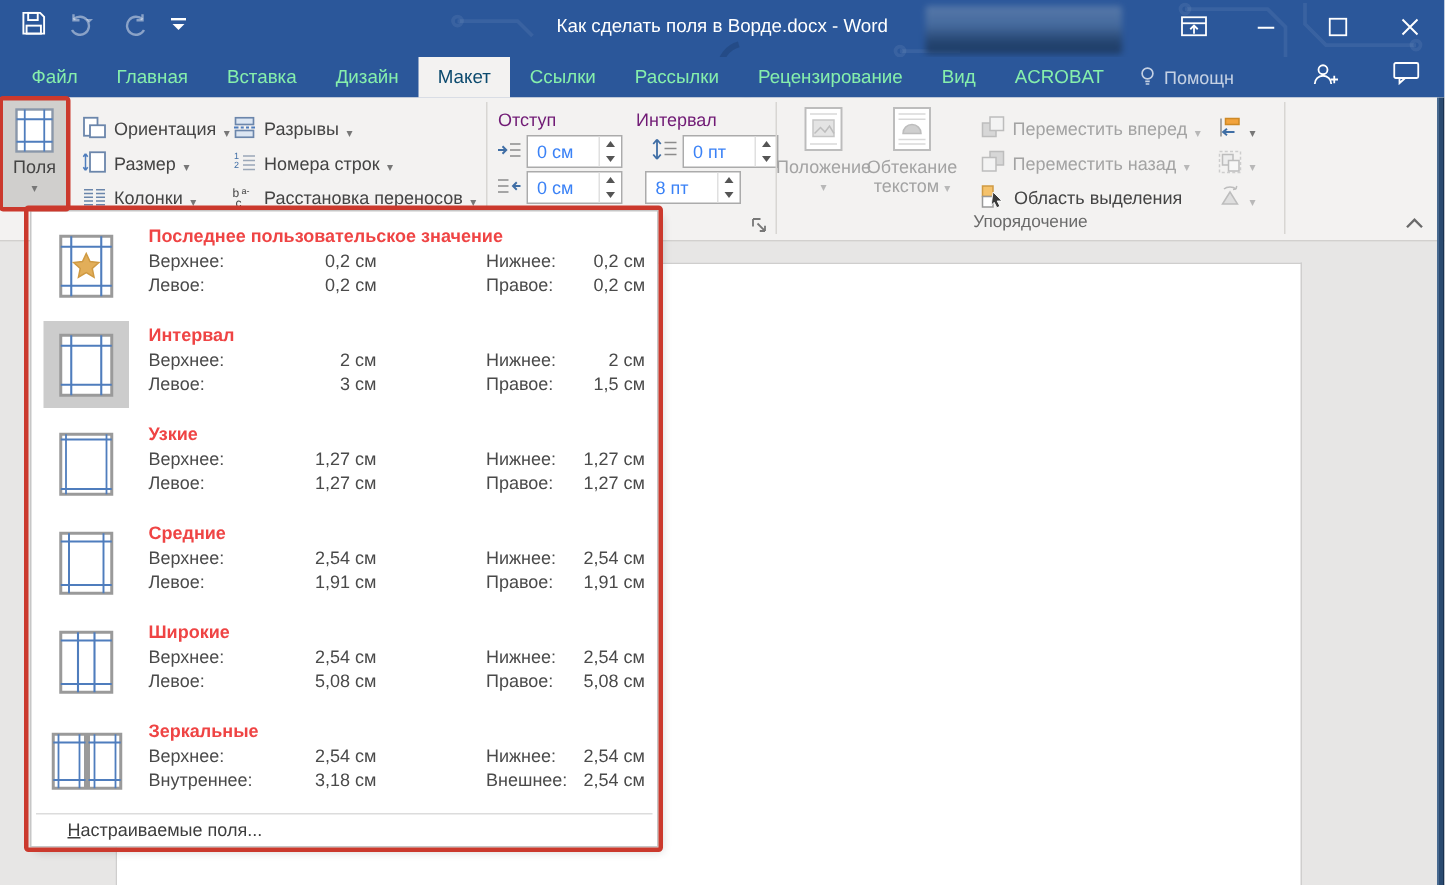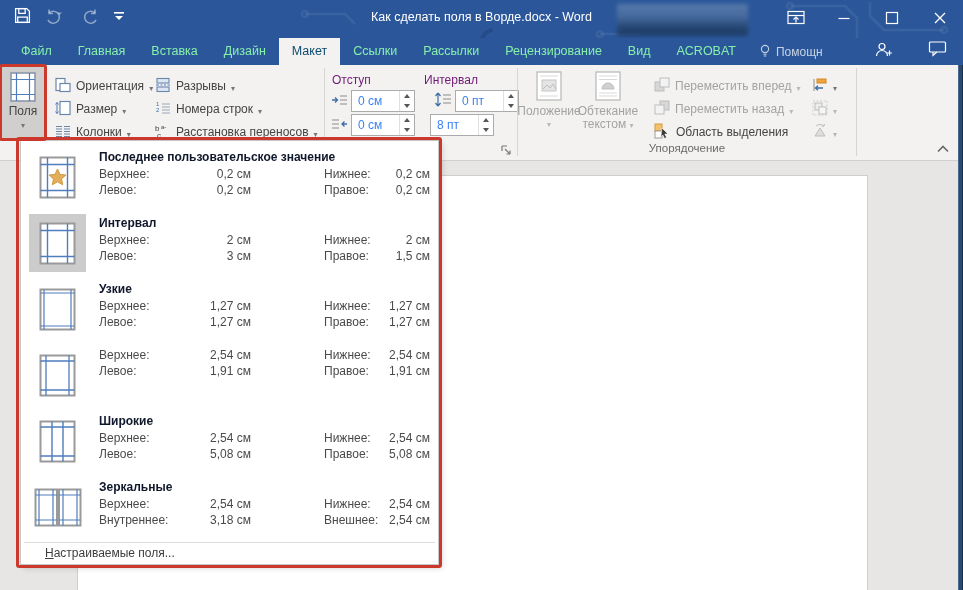--- a/index.html
+++ b/index.html
@@ -48,21 +48,21 @@
   .page { position:absolute; left:77px; top:13px; width:791px; height:415px; background:#fff; border:1px solid #cfcecd; border-bottom:none; }
   .win-edge { position:absolute; right:0; top:65px; width:5px; height:525px; background:linear-gradient(90deg,#47698f 0 1px,#2a4a70 1px 4px,#17304f 4px 5px); }
 
   
   .dropdown { position:absolute; left:20px; top:140px; width:419px; height:425px; background:#fff; border:1px solid #c6c6c6;
     box-shadow:3px 3px 6px rgba(0,0,0,.18); z-index:40; }
   .menu-item { position:relative; height:66px; }
   .preset-iconwrap { position:absolute; left:8px; top:3px; width:57px; height:58px; display:flex; align-items:center; justify-content:center; }
   .menu-item.selected .preset-iconwrap { background:#cccccc; }
   .preset-text { position:absolute; left:78px; right:8px; top:5px; }
-  .preset-title { font-weight:bold; color:#0f172a; height:17px; }
+  .preset-title { font-weight:bold; color:#ef4444; height:17px; }
   .prow { position:relative; height:16px; color:#4a4a4a; }
   .prow .l1 { position:absolute; left:0; }
   .prow .v1 { position:absolute; left:60px; width:92px; text-align:right; }
   .prow .l2 { position:absolute; left:225px; }
   .prow .v2 { position:absolute; right:0; text-align:right; }
   .menu-sep { position:absolute; left:3px; right:3px; top:401px; height:1px; background:#dcdcdc; }
   .menu-footer { position:absolute; left:24px; top:405px; color:#3d3d3d; }
   .menu-footer .ak { text-decoration:underline; }
 
   
@@ -531,20 +531,21 @@
   <div class="menu-item">
     <span class="preset-iconwrap">
       <svg width="37" height="43" viewBox="0 0 37 43">
           <rect x="1.5" y="1.5" width="34" height="40" fill="#fff" stroke="#9a9a9a" stroke-width="2"></rect>
           <g stroke="#4f7dbd" stroke-width="1.3">
             <path d="M7,1.5 v40 M30,1.5 v40 M1.5,7 h34 M1.5,36 h34"></path>
           </g>
         </svg>
     </span>
     <div class="preset-text">
+      <div class="preset-title">Средние</div>
       <div class="prow">
           <span class="l1">Верхнее:</span>
           <span class="v1">2,54 см</span>
           <span class="l2">Нижнее:</span>
           <span class="v2">2,54 см</span>
         </div>
       <div class="prow">
           <span class="l1">Левое:</span>
           <span class="v1">1,91 см</span>
           <span class="l2">Правое:</span>

